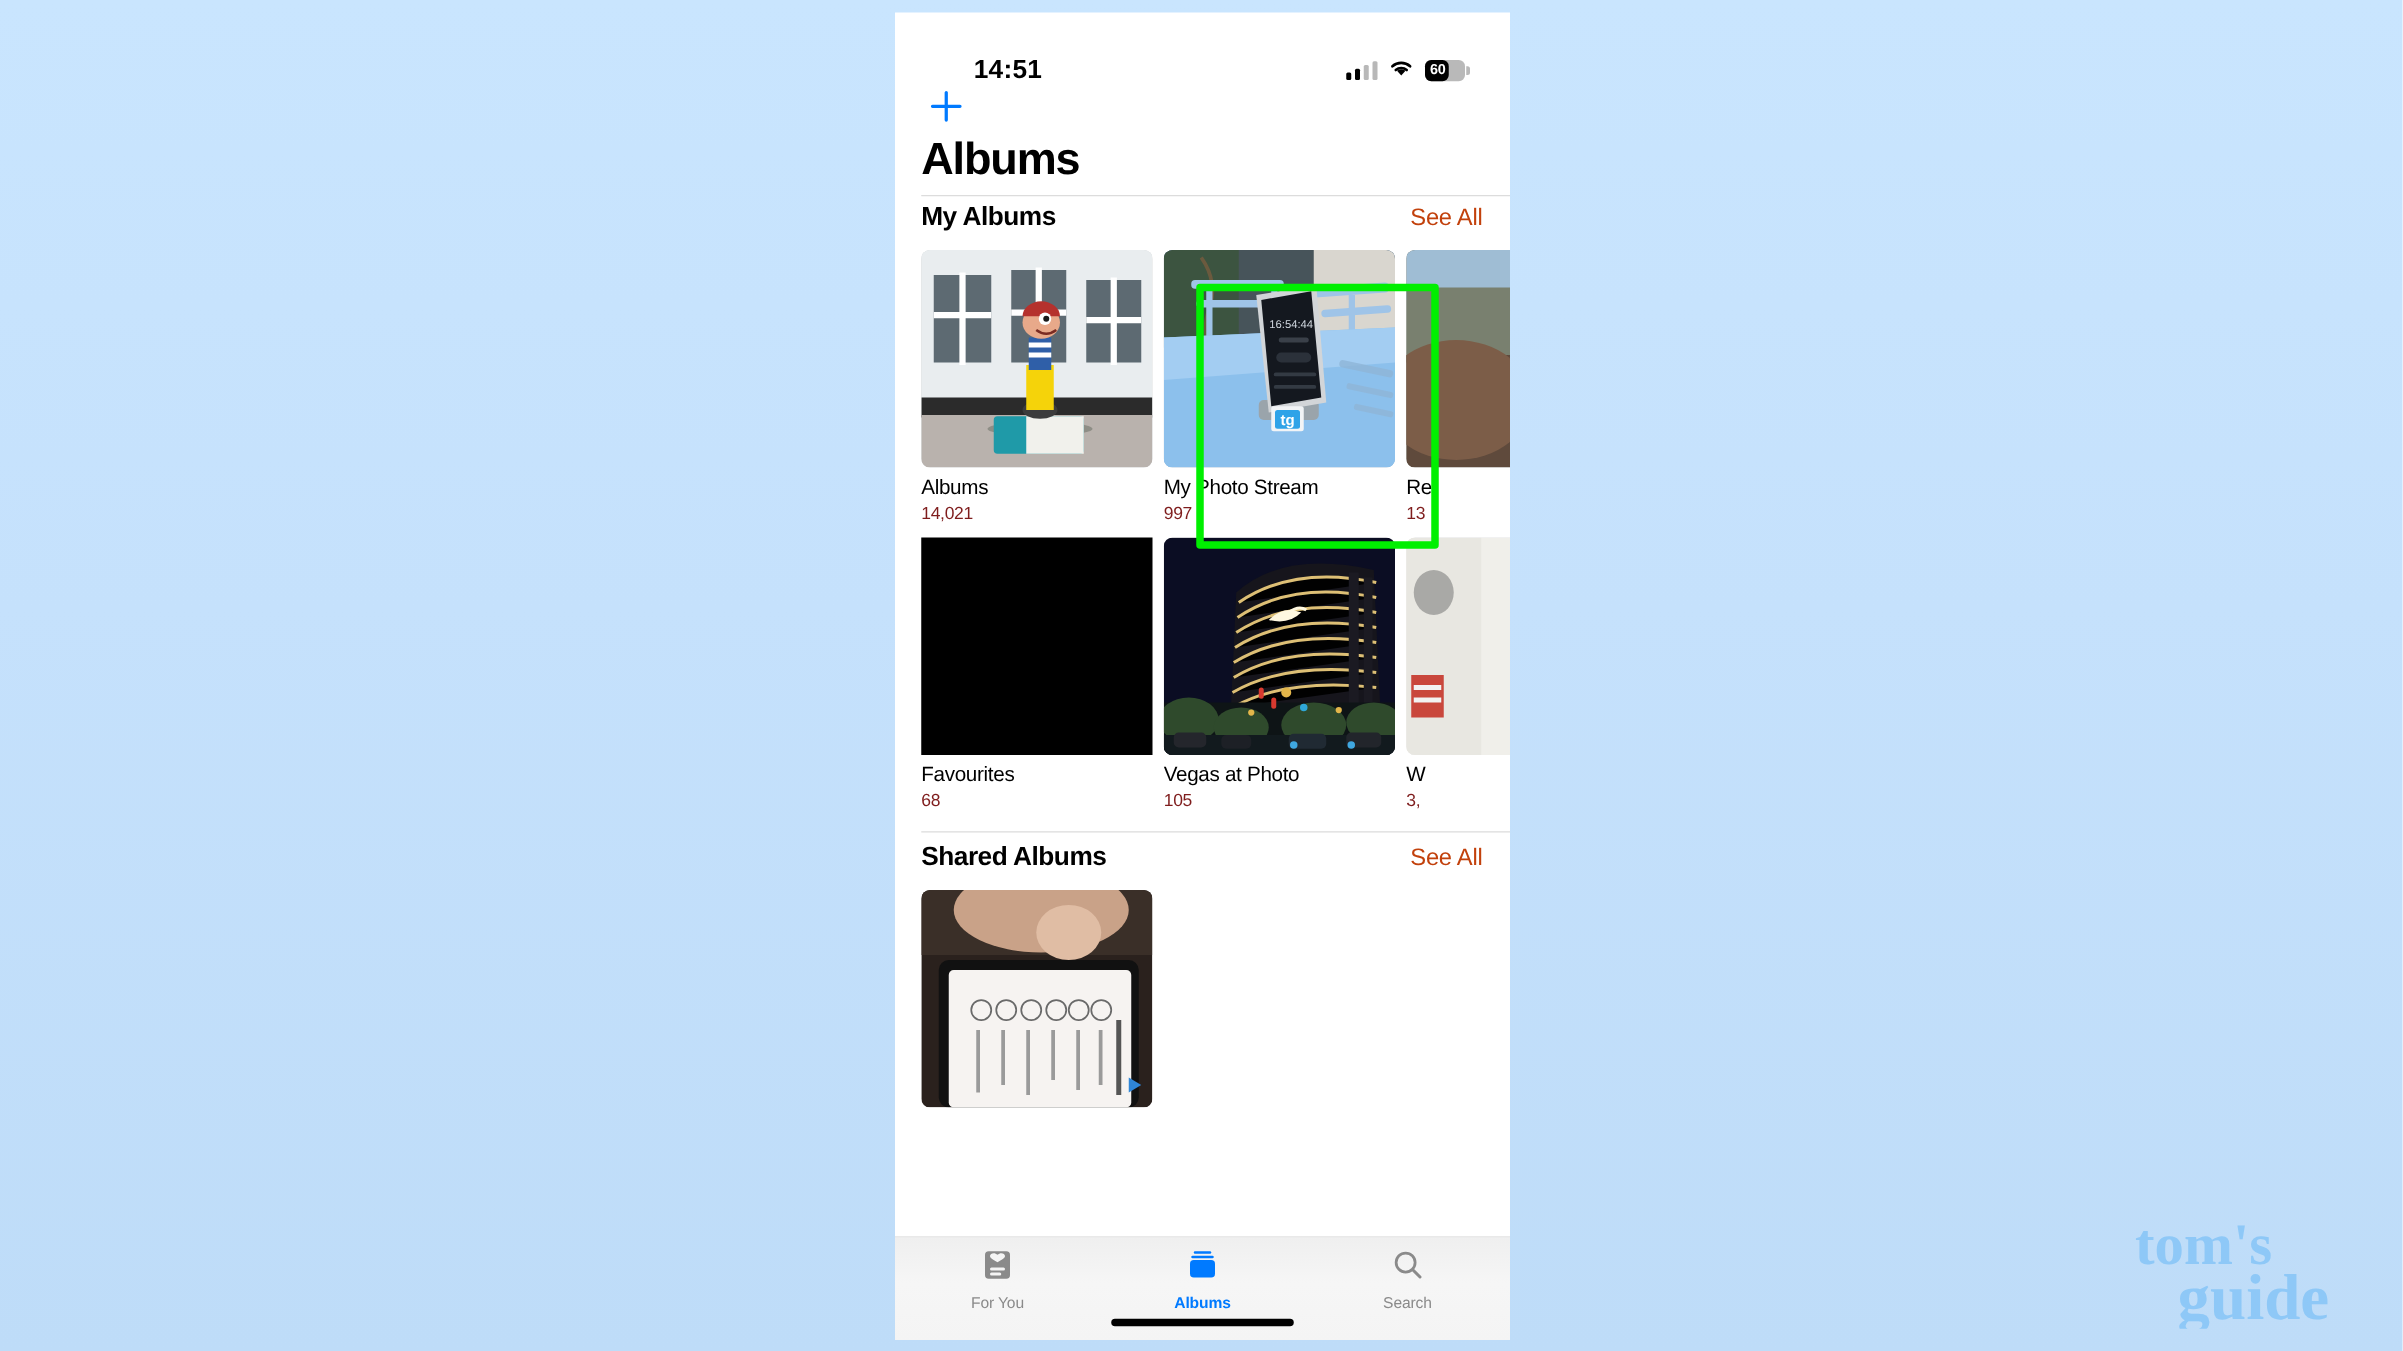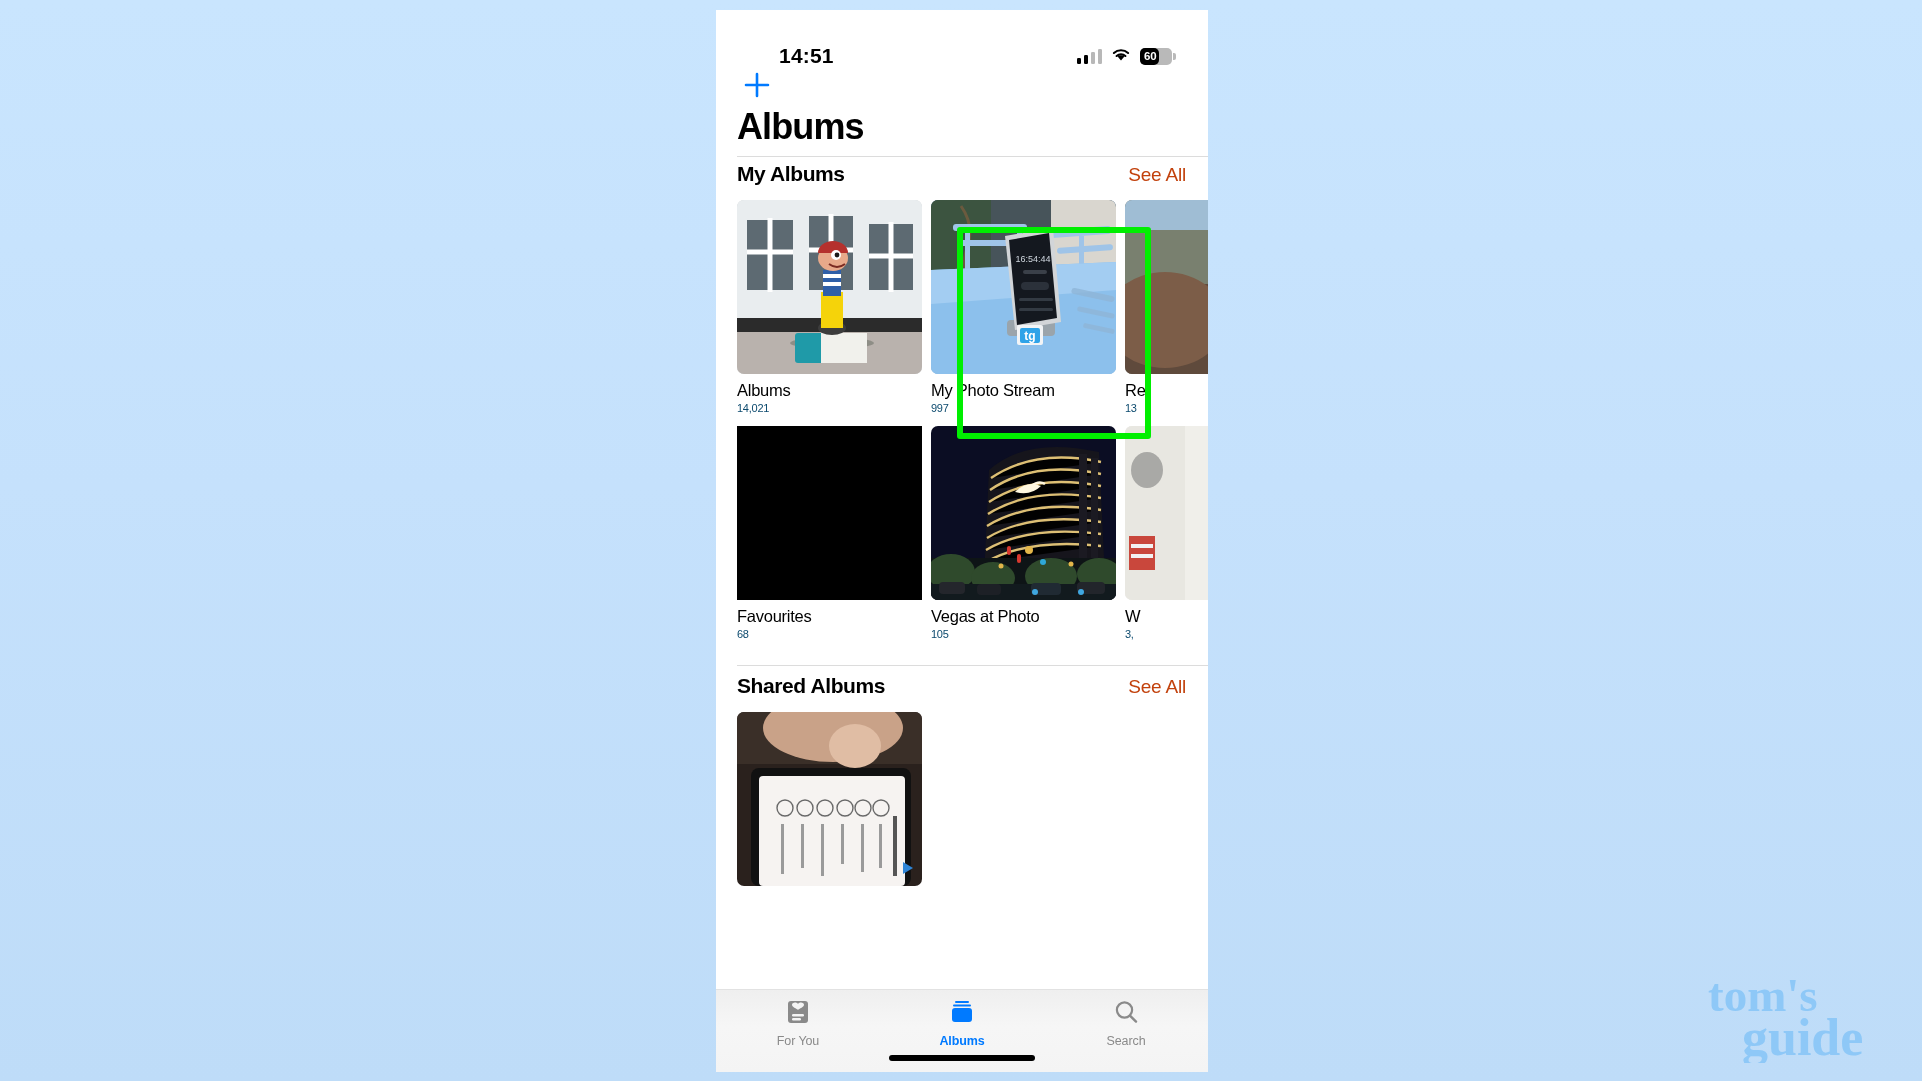--- a/index.html
+++ b/index.html
@@ -123,21 +123,21 @@
     background: #e5e5e5;
   }
   .album .name {
     margin-top: 7px;
     font-size: 16.5px; color: #000;
     letter-spacing: -.25px;
     white-space: nowrap;
   }
   .album .count {
     margin-top: 2px;
-    font-size: 11px; color: #0c4a6e;
+    font-size: 14px; color: #7f1d1d;
     letter-spacing: -.25px;
   }
 
   
   #shared-grid {
     position: absolute; left: 21px; top: 702px;
     display: grid; grid-template-columns: 185px 185px 185px;
     column-gap: 9px;
   }
   #shared-grid .thumb {

